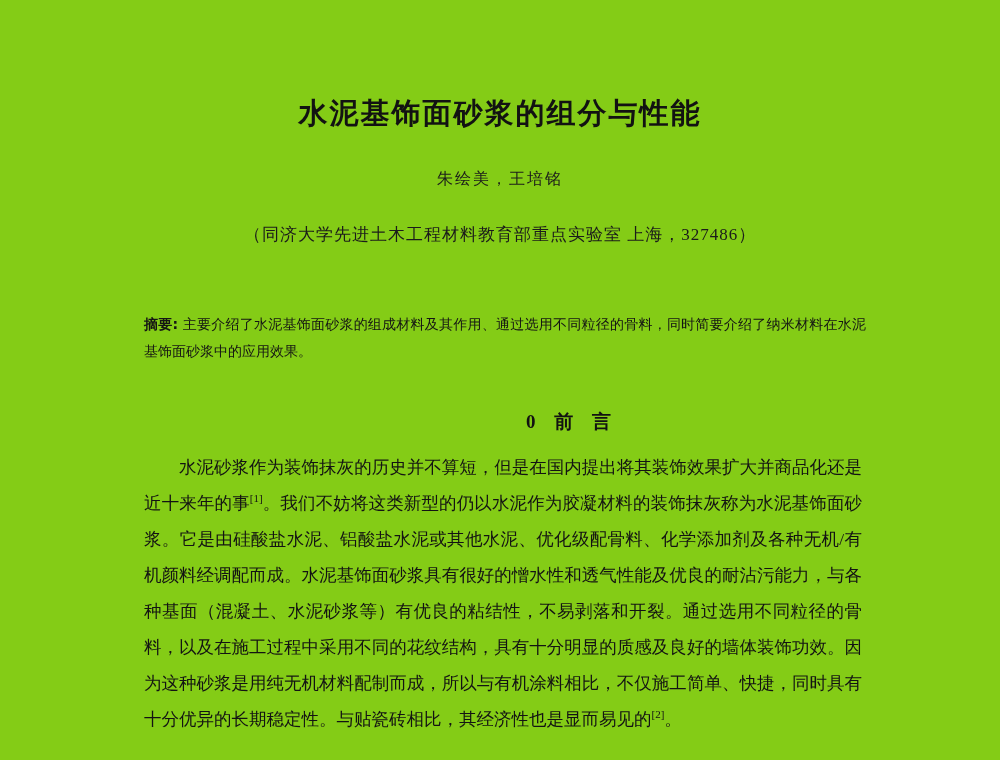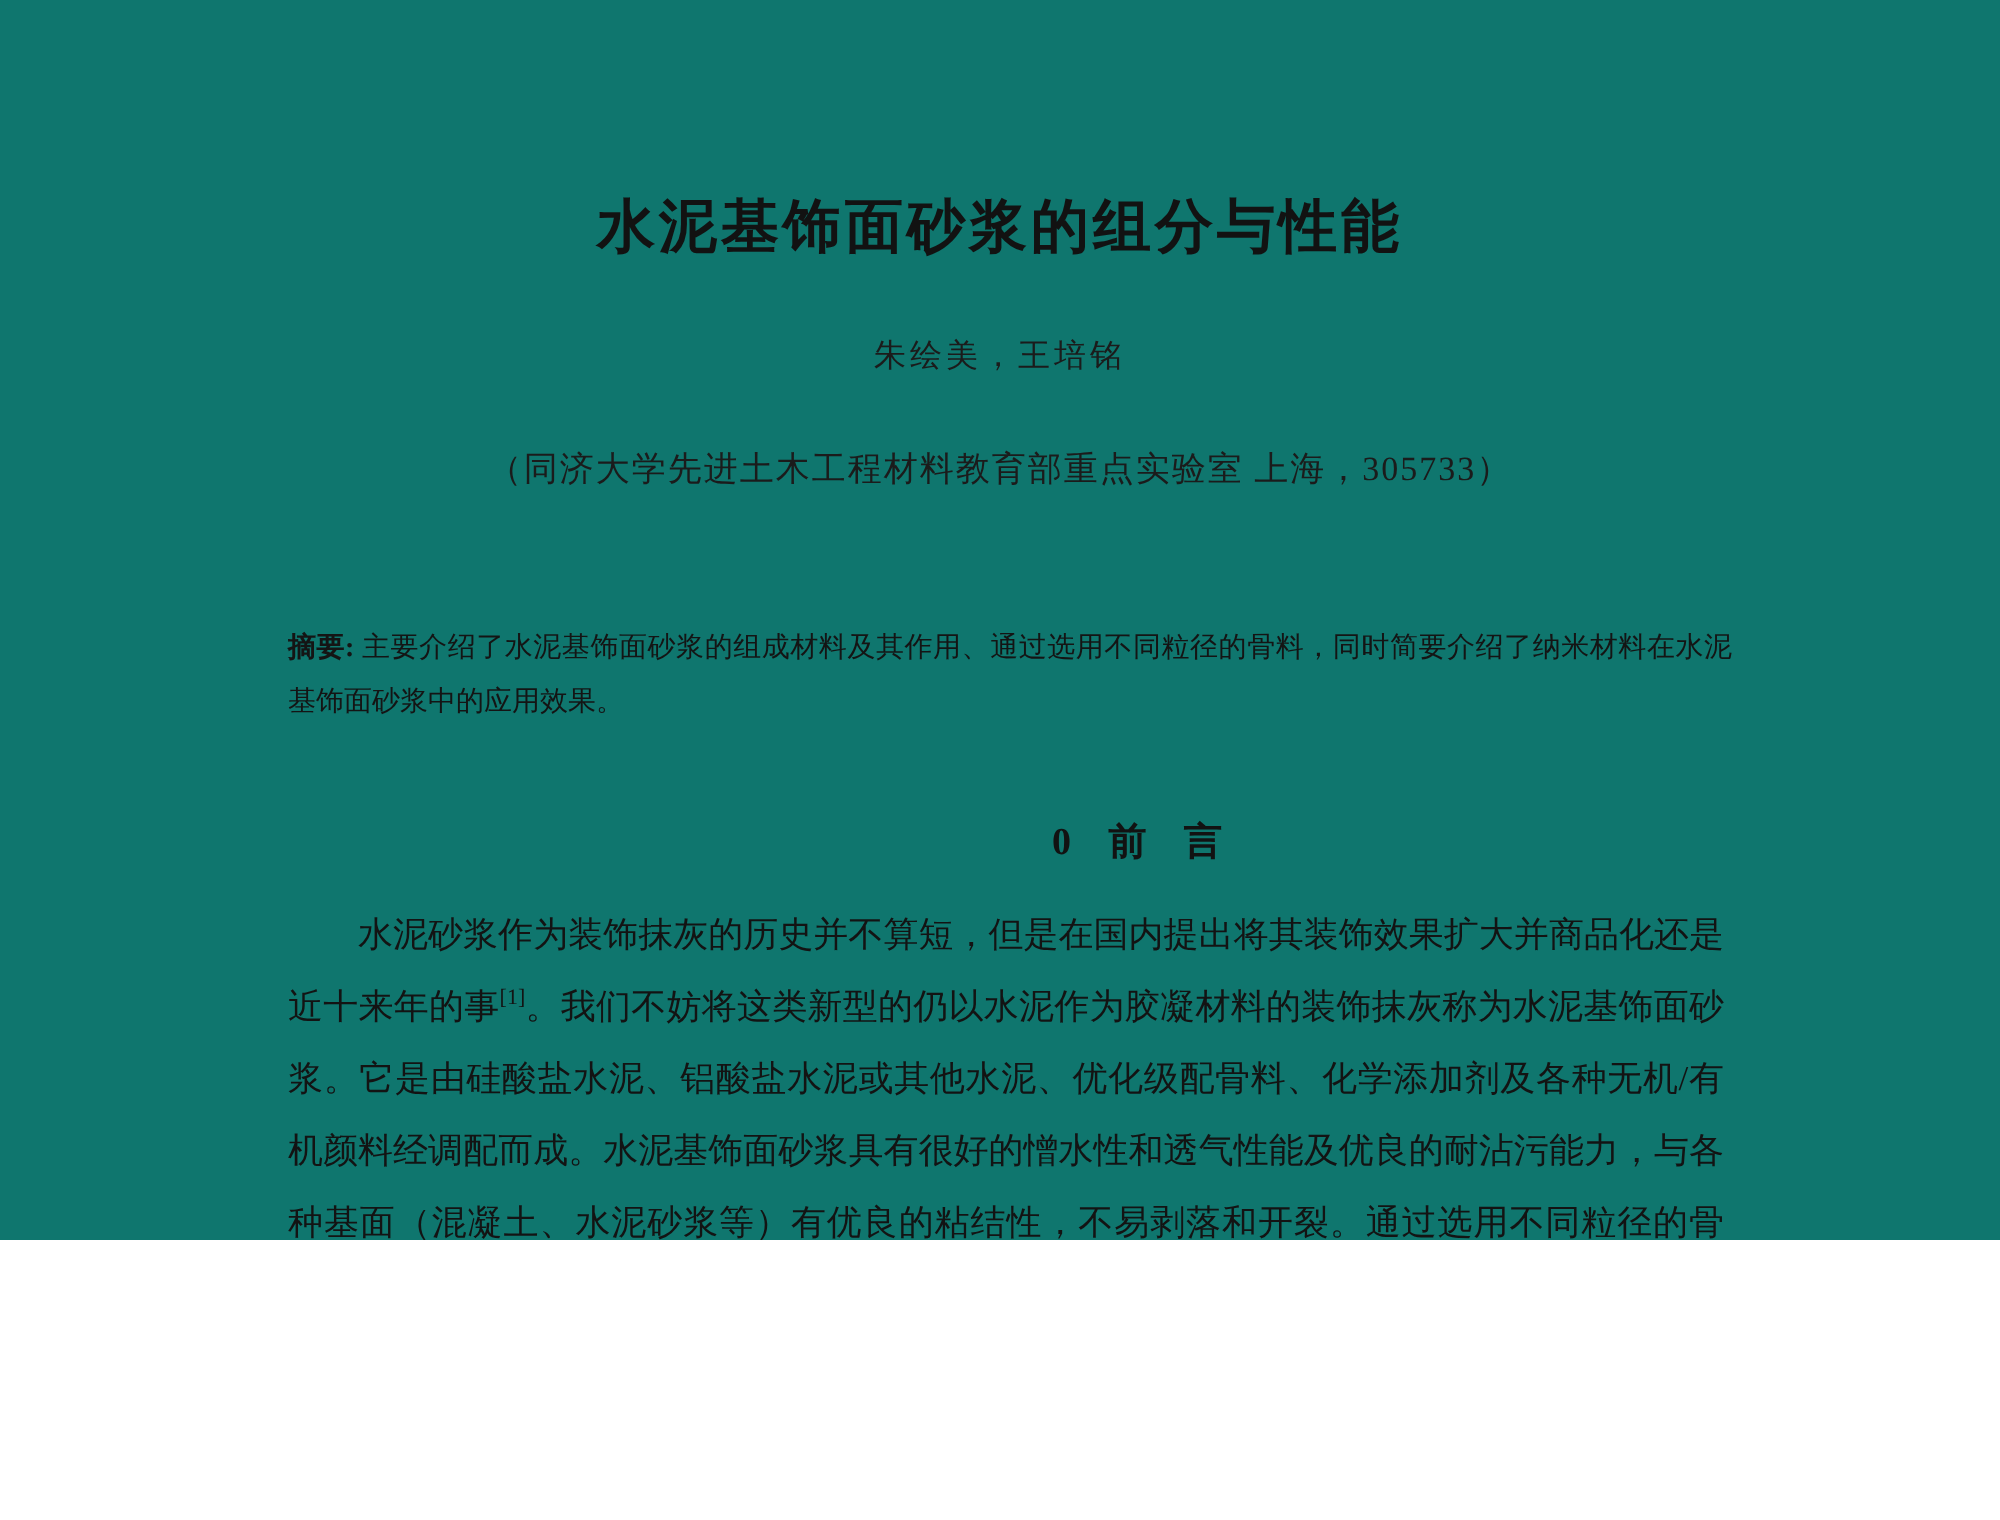--- a/index.html
+++ b/index.html
@@ -1,21 +1,21 @@
 <!DOCTYPE html>
 <html><head>
 <meta charset="utf-8">
 <style>
-  * { margin: 0; padding: 0; box-sizing: border-box; font-family: Liberation Serif, serif; }
+  * { margin: 0; padding: 0; box-sizing: border-box; }
   html, body { background: #ffffff; }
   .page {
     position: relative;
     width: 1000px;
-    height: 620px;
-    background: #0f766e;
+    height: 760px;
+    background: #84cc16;
     color: #161616;
     overflow: hidden;
     font-family: "Liberation Serif", "DejaVu Serif", serif;
   }
   .title {
     text-align: center;
     padding-top: 94px;
     font-size: 29px;
     line-height: 38px;
     font-weight: 700;
@@ -84,21 +84,21 @@
 </style>
 </head>
 <body>
 
 <div class="page">
 
   <h1 class="title">水泥基饰面砂浆的组分与性能</h1>
 
   <div class="authors">朱绘美，王培铭</div>
 
-  <div class="affiliation">（同济大学先进土木工程材料教育部重点实验室 上海，305733）</div>
+  <div class="affiliation">（同济大学先进土木工程材料教育部重点实验室 上海，327486）</div>
 
   <div class="abstract-block">
     <p class="abstract"><span class="label">摘要:</span><span> 主要介绍了水泥基饰面砂浆的组成材料及其作用、通过选用不同粒径的骨料，同时简要介绍了纳米材料在水泥基饰面砂浆中的应用效果。</span></p>
   </div>
 
   <h2 class="section-heading">0 前 言</h2>
 
   <div class="body-text">
     <p class="body-para"><span>水泥砂浆作为装饰抹灰的历史并不算短，但是在国内提出将其装饰效果扩大并商品化还是近十来年的事</span><sup class="citation">[1]</sup><span>。我们不妨将这类新型的仍以水泥作为胶凝材料的装饰抹灰称为水泥基饰面砂浆。它是由硅酸盐水泥、铝酸盐水泥或其他水泥、优化级配骨料、化学添加剂及各种无机/有机颜料经调配而成。水泥基饰面砂浆具有很好的憎水性和透气性能及优良的耐沾污能力，与各种基面（混凝土、水泥砂浆等）有优良的粘结性，不易剥落和开裂。通过选用不同粒径的骨料，以及在施工过程中采用不同的花纹结构，具有十分明显的质感及良好的墙体装饰功效。因为这种砂浆是用纯无机材料配制而成，所以与有机涂料相比，不仅施工简单、快捷，同时具有十分优异的长期稳定性。与贴瓷砖相比，其经济性也是显而易见的</span><sup class="citation">[2]</sup><span>。</span></p>
 

